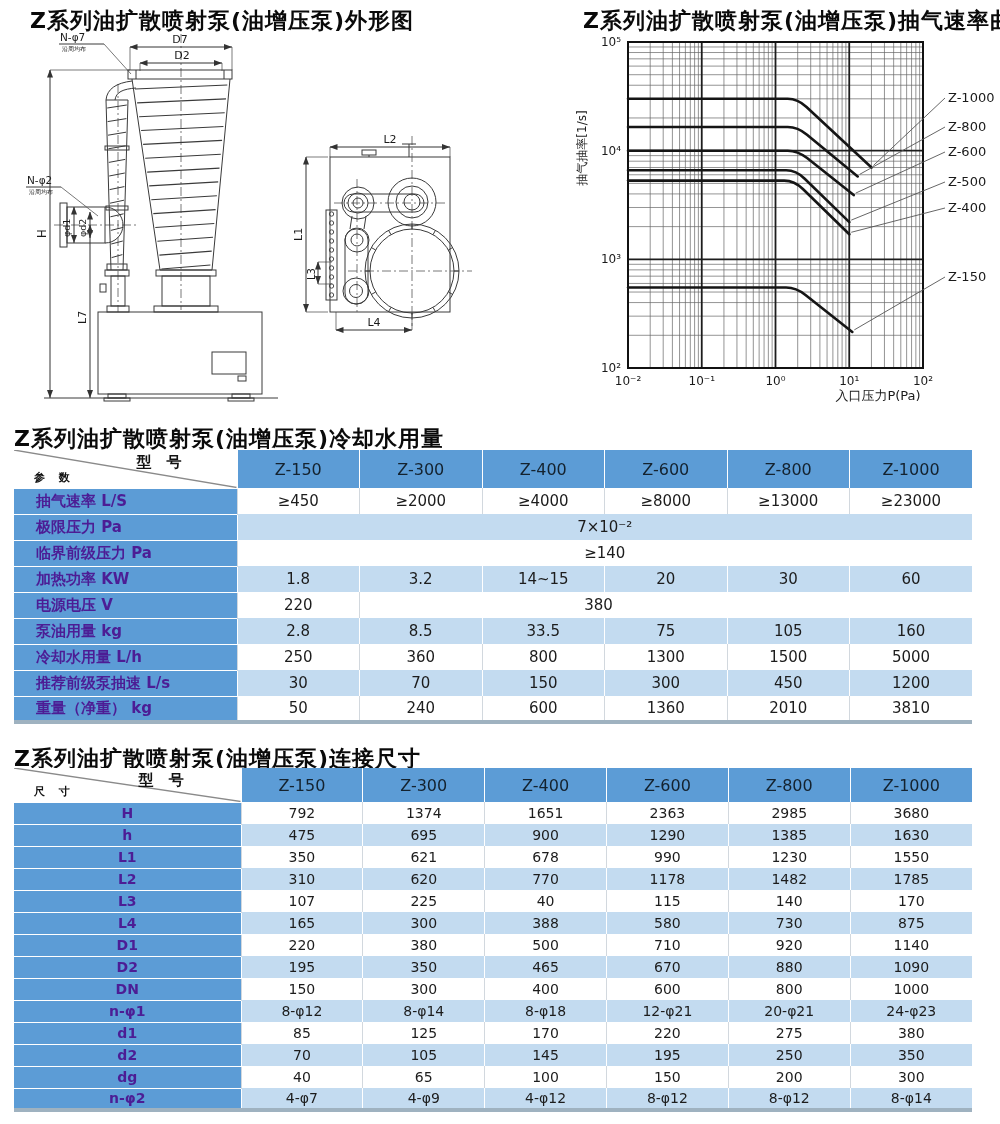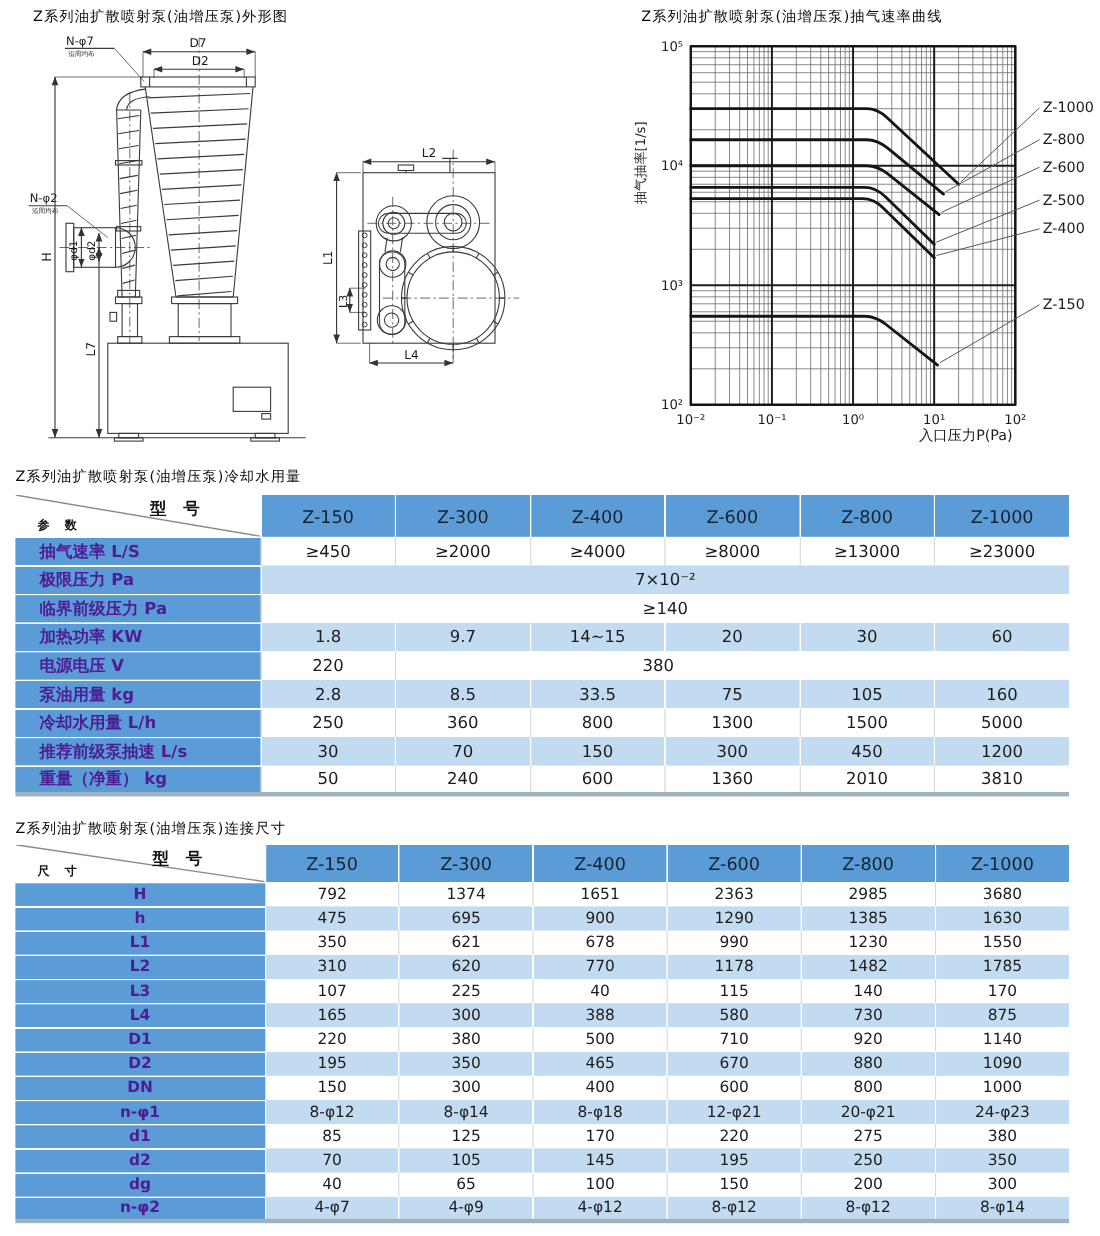--- a/index.html
+++ b/index.html
@@ -1,18 +1,18 @@
 <!DOCTYPE html>
 <html style="--hdr: #5C9CD6; --rowB: #C3DBF0; --rowW: #FFFFFF;"><head>
 <meta charset="utf-8">
 <style>
   html,body{margin:0;padding:0;background:#fff;}
   #page{position:relative;width:1000px;height:1124px;background:#ffffff;overflow:hidden;
         font-family:"DejaVu Sans",sans-serif;color:#111;}
-  .title{position:absolute;font-size:13px;font-weight:normal;letter-spacing:1px;color:#0a0a0a;white-space:nowrap;}
+  .title{position:absolute;font-size:22px;font-weight:bold;letter-spacing:1px;color:#0a0a0a;white-space:nowrap;}
   svg{position:absolute;}
   svg text{font-family:"DejaVu Sans",sans-serif;fill:#1a1a1a;}
   .ln{stroke:#3a3a3a;stroke-width:1;fill:none;}
   .thin{stroke:#555;stroke-width:.8;fill:none;}
   .cl{stroke:#555;stroke-width:.8;fill:none;stroke-dasharray:9 3 2 3;}
   .dim{stroke:#333;stroke-width:1;fill:none;marker-start:url(#mS);marker-end:url(#mE);}
   .ext{stroke:#444;stroke-width:.7;fill:none;}
   
   table.dt{border-collapse:collapse;table-layout:fixed;position:absolute;border-bottom:4px solid #9FB2C0;}
   .dt td{text-align:center;vertical-align:middle;white-space:nowrap;overflow:hidden;padding:0;}
@@ -366,21 +366,21 @@
             <td class="lbl">极限压力 Pa</td>
             <td class="val" colspan="6">7×10⁻²</td>
           </tr>
           <tr class="rowA" style="height: 26px;">
             <td class="lbl">临界前级压力 Pa</td>
             <td class="val" colspan="6">≥140</td>
           </tr>
           <tr class="rowB" style="height: 26px;">
             <td class="lbl">加热功率 KW</td>
             <td class="val">1.8</td>
-            <td class="val">9.7</td>
+            <td class="val">3.2</td>
             <td class="val">14~15</td>
             <td class="val">20</td>
             <td class="val">30</td>
             <td class="val">60</td>
           </tr>
           <tr class="rowA" style="height: 26px;">
             <td class="lbl">电源电压 V</td>
             <td class="val">220</td>
             <td class="val shift" colspan="5">380</td>
           </tr>

